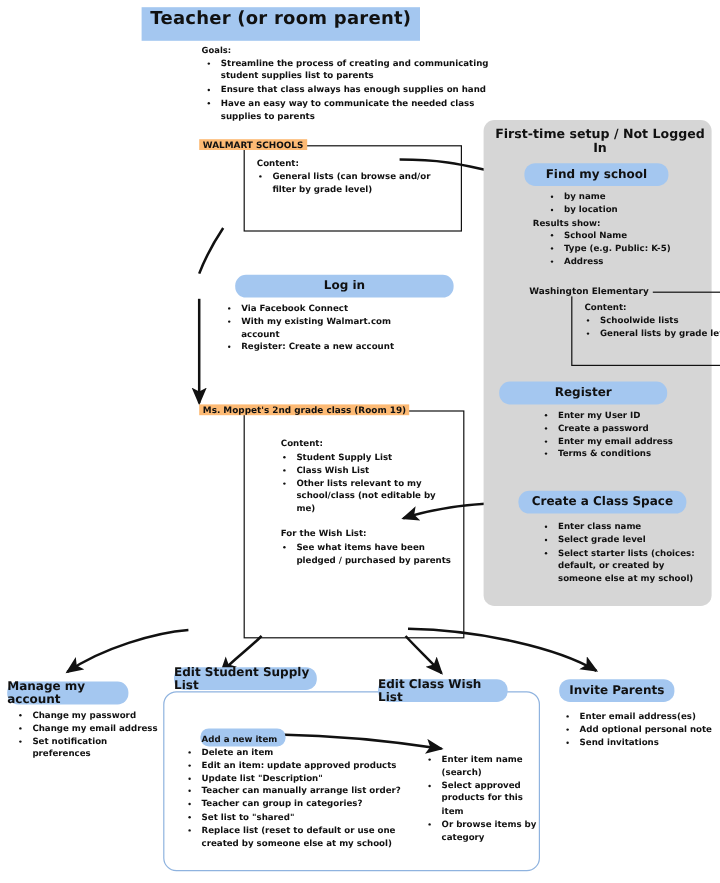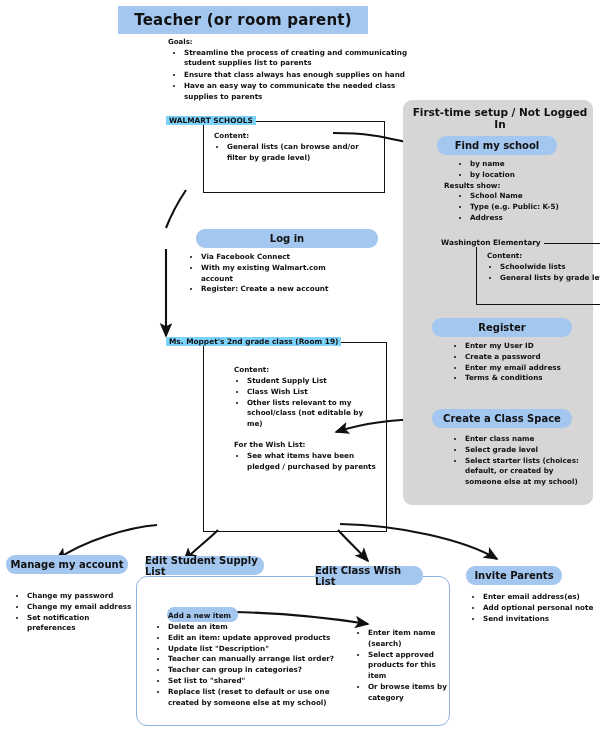--- a/index.html
+++ b/index.html
@@ -1,36 +1,36 @@
 <!DOCTYPE html>
 <html><head>
 <meta charset="utf-8">
 <style>
   html,body{margin:0;padding:0;background:#ffffff;}
   body{width:600px;height:736px;position:relative;overflow:hidden;
        font-family:"DejaVu Sans","Liberation Sans",sans-serif;color:#111;}
   #canvas{position:absolute;left:0;top:0;width:600px;height:736px;}
   .abs{position:absolute;}
   
-  .title-bar{left:118px;top:6px;width:250px;height:28px;background:#A4C7F0;
-             display:flex;align-items:center;justify-content:center;}
+  .title-bar{left:118px;top:6px;width:232px;height:28px;background:#A4C7F0;
+             display:flex;align-items:flex-start;justify-content:center;}
   .title-bar span{font-size:15px;font-weight:bold;letter-spacing:.2px;}
   
   .goals{left:168px;top:38px;width:260px;}
   .goals .lbl{font-size:7px;font-weight:bold;margin-bottom:2px;}
   .goals ul{margin:2px;padding-left:14px;list-style:disc;}
   .goals li{font-size:7.2px;font-weight:bold;line-height:1.45;margin-bottom:1px;}
   
   .gray-panel{left:403px;top:100px;width:190px;height:405px;background:#D6D6D6;
               border-radius:9px;}
   .panel-title{left:412px;top:106px;width:176px;text-align:center;
                font-size:10.5px;font-weight:bold;}
   
   .fbox{border:1.4px solid #111;background:transparent;margin-left:48px;}
-  .fbox-label{position:absolute;font-size:7.4px;font-weight:bold;background:#7dd3fc;
+  .fbox-label{position:absolute;font-size:7.4px;font-weight:bold;background:#fdba74;
               padding:0 3px;white-space:nowrap;}
   .fbox-label.on-gray{background:#D6D6D6;}
   .fbox-body{padding:9px 8px 6px 10px;}
   .fbox-body .hd{font-size:7.2px;font-weight:bold;margin-bottom:2px;}
   .fbox-body ul{margin:0 0 0 0;padding-left:13px;list-style:disc;}
   .fbox-body li{font-size:7.2px;font-weight:bold;line-height:1.5;}
   
   .pill{background:#A4C7F0;border-radius:9px;display:flex;align-items:center;
         justify-content:center;height:19px;}
   .pill span{font-size:10px;font-weight:bold;}
@@ -158,21 +158,21 @@
     <div class="fbox-body" style="padding-top:7px;">
       <div class="hd">Content:</div>
       <ul>
         <li>Schoolwide lists</li>
         <li>General lists by grade level</li>
       </ul>
     </div>
   </div>
   <div class="abs fbox-label on-gray" style="left:438px;top:238px;">Washington Elementary</div>
 
-  <div class="abs pill" style="left:432px;top:318px;width:140px;">
+  <div class="abs pill" style="left:416px;top:318px;width:140px;">
     <span>Register</span>
   </div>
   <div class="abs blist" style="left:452px;top:341px;width:140px;">
     <ul>
       <li>Enter my User ID</li>
       <li>Create a password</li>
       <li>Enter my email address</li>
       <li>Terms &amp; conditions</li>
     </ul>
   </div>
@@ -183,21 +183,21 @@
   <div class="abs blist" style="left:452px;top:434px;width:138px;">
     <ul>
       <li>Enter class name</li>
       <li>Select grade level</li>
       <li>Select starter lists (choices: default, or created by someone else at my school)</li>
     </ul>
   </div>
 
   <div class="abs group-outline" style="left:136px;top:576px;width:312px;height:148px;"></div>
 
-  <div class="abs pill" style="left:6px;top:555px;width:122px;">
+  <div class="abs pill" style="left:6px;top:568px;width:101px;">
     <span>Manage my account</span>
   </div>
   <div class="abs blist" style="left:14px;top:591px;width:120px;">
     <ul>
       <li>Change my password</li>
       <li>Change my email address</li>
       <li>Set notification preferences</li>
     </ul>
   </div>
 

